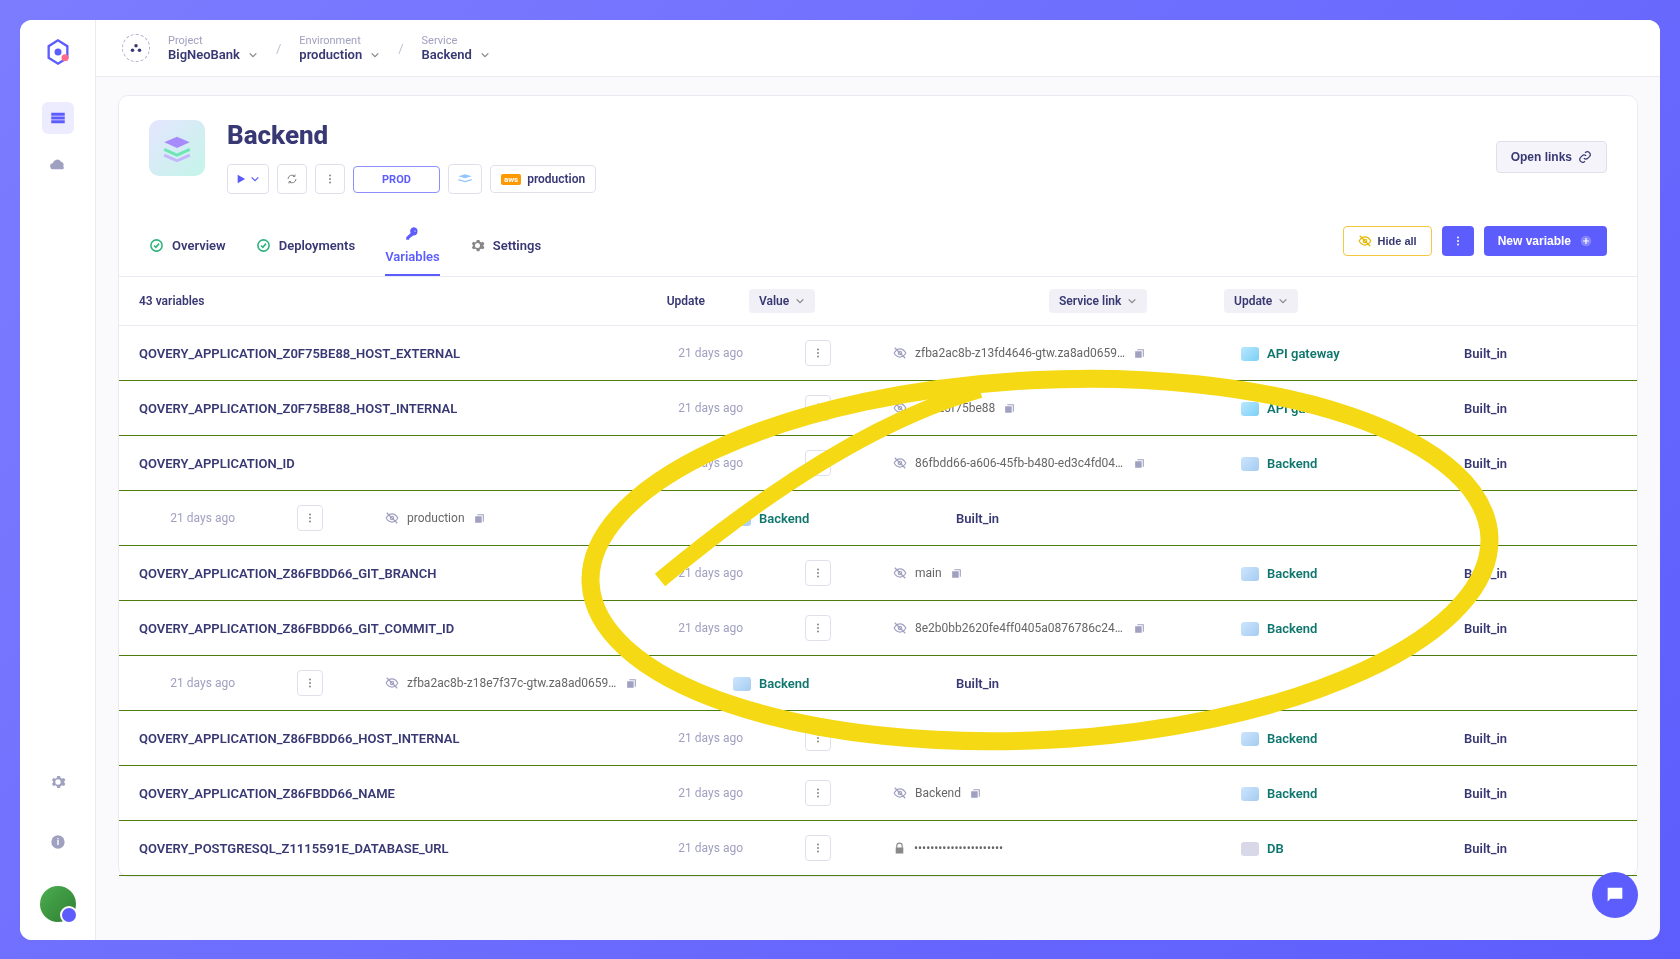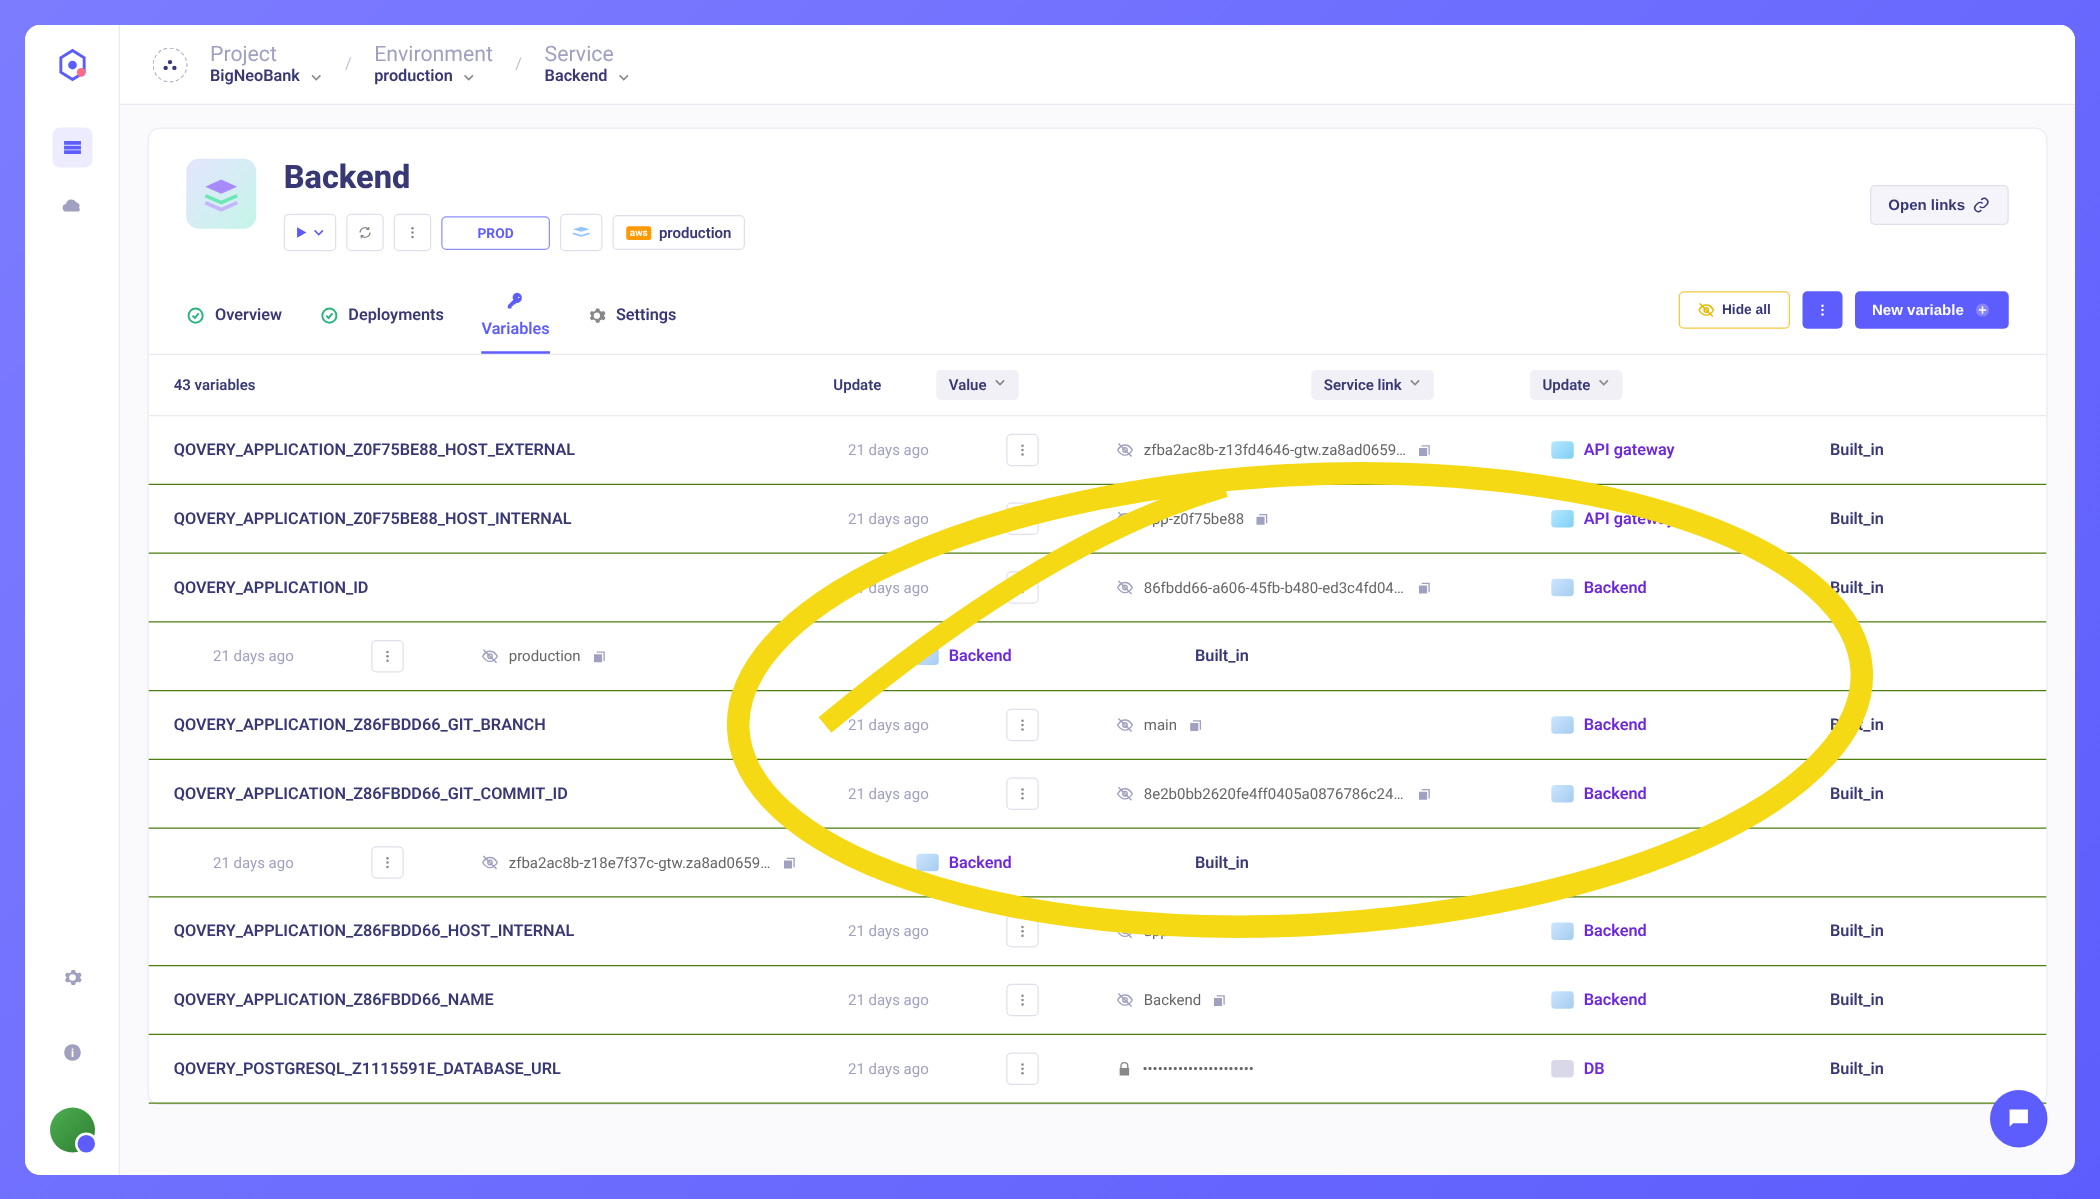--- a/index.html
+++ b/index.html
@@ -9,21 +9,21 @@
 .logo { width: 28px; height: 28px; margin-bottom: 36px; }
 .sidebar-icon { width: 32px; height: 32px; display: flex; align-items: center; justify-content: center; border-radius: 6px; margin-bottom: 14px; cursor: pointer; color: #a0a0c0; }
 .sidebar-icon.active { background: #ececfe; color: #5d5dfd; }
 .sidebar-bottom { margin-top: auto; display: flex; flex-direction: column; align-items: center; gap: 14px; }
 .avatar { width: 36px; height: 36px; border-radius: 50%; background: linear-gradient(135deg,#4caf50,#2e7d32); position: relative; }
 .avatar::after { content: ''; position: absolute; bottom: -2px; right: -2px; width: 14px; height: 14px; background: #5d5dfd; border: 2px solid #fff; border-radius: 50%; }
 .main { flex: 1; display: flex; flex-direction: column; overflow: hidden; }
 .topbar { display: flex; align-items: center; gap: 18px; padding: 14px 26px; background: #fff; border-bottom: 1px solid #eaeaf2; }
 .org-icon { width: 28px; height: 28px; border: 1.5px dashed #b0b0d0; border-radius: 50%; display: flex; align-items: center; justify-content: center; color: #383874; }
 .crumb-group { display: flex; flex-direction: column; }
-.crumb-label { font-size: 17px; color: #a0a0c0; }
+.crumb-label { font-size: 11px; color: #a0a0c0; }
 .crumb-value { display: flex; align-items: center; gap: 8px; font-size: 13px; font-weight: 600; color: #383874; cursor: pointer; }
 .crumb-sep { color: #c0c0d8; }
 .content-area { flex: 1; padding: 18px 22px; overflow-y: auto; }
 .card { background: #fff; border-radius: 10px; border: 1px solid #eaeaf2; }
 .service-header { padding: 24px 30px 0 30px; display: flex; align-items: flex-start; gap: 22px; }
 .service-icon-box { width: 56px; height: 56px; border-radius: 10px; background: linear-gradient(135deg,#e5e5ff,#c4f5e8); display: flex; align-items: center; justify-content: center; }
 .service-title { font-size: 26px; font-weight: 800; color: #383874; }
 .service-actions { display: flex; gap: 8px; margin-top: 14px; align-items: center; }
 .btn-sm { height: 30px; padding: 0 8px; border: 1px solid #e0e0ec; background: #fff; border-radius: 4px; display: flex; align-items: center; gap: 4px; cursor: pointer; color: #383874; font-size: 12px; }
 .btn-sm.play { color: #5b5bfc; }
@@ -40,29 +40,29 @@
 .tabs-actions { margin-left: auto; display: flex; gap: 10px; padding-bottom: 10px; }
 .hide-all-btn { padding: 7px 14px; border: 1.5px solid #f5c842; background: #fff; border-radius: 4px; font-size: 11px; font-weight: 700; color: #383874; cursor: pointer; display: flex; align-items: center; gap: 6px; }
 .new-var-btn { padding: 7px 14px; background: #5d5dfd; color: #fff; border: none; border-radius: 4px; font-size: 12px; font-weight: 700; cursor: pointer; display: flex; align-items: center; gap: 8px; }
 .more-btn { padding: 7px 10px; background: #5d5dfd; color: #fff; border: none; border-radius: 4px; cursor: pointer; }
 .table-header { display: flex; align-items: center; padding: 12px 20px; border-bottom: 1px solid #eaeaf2; font-size: 12px; color: #383874; }
 .th-name { flex: 0 0 460px; font-weight: 600; }
 .th-update { flex: 0 0 150px; font-weight: 600; text-align: right; padding-right: 44px; }
 .th-value { flex: 0 0 300px; }
 .th-service { flex: 0 0 175px; }
 .th-scope { flex: 0 0 120px; }
-.pill-select { display: inline-flex; align-items: flex-start; gap: 6px; background: #f0f0f6; padding: 5px 10px; border-radius: 4px; font-size: 12px; font-weight: 600; cursor: pointer; }
+.pill-select { display: inline-flex; align-items: center; gap: 6px; background: #f0f0f6; padding: 5px 10px; border-radius: 4px; font-size: 12px; font-weight: 600; cursor: pointer; }
 .row { display: flex; align-items: center; padding: 14px 20px; border-bottom: 1px solid #4d7c0f; gap: 48px; }
 .cell-name { flex: 0 0 460px; font-weight: 600; color: #383874; font-size: 13px; }
 .cell-update { flex: 0 0 96px; color: #a0a0c0; font-size: 12px; text-align: right; }
 .cell-rowmenu { flex: 0 0 54px; display: flex; justify-content: center; }
 .row-menu-btn { width: 26px; height: 26px; border: 1px solid #e0e0ec; background: #fff; border-radius: 4px; cursor: pointer; color: #888; display: flex; align-items: center; justify-content: center; }
 .cell-value { flex: 0 0 300px; display: flex; align-items: center; gap: 8px; color: #888; font-size: 12px; overflow: hidden; }
 .cell-value-text { overflow: hidden; text-overflow: ellipsis; white-space: nowrap; max-width: 210px; color: #666; }
-.cell-service { flex: 0 0 175px; display: flex; align-items: flex-start; gap: 8px; font-size: 13px; font-weight: 600; color: #6d28d9; }
+.cell-service { flex: 0 0 175px; display: flex; align-items: flex-end; gap: 8px; font-size: 13px; font-weight: 600; color: #0f766e; }
 .cell-scope { flex: 0 0 120px; font-size: 13px; font-weight: 600; color: #383874; }
 .svc-icon { width: 18px; height: 14px; border-radius: 3px; display: inline-block; }
 .svc-api { background: linear-gradient(135deg,#b8e8ff,#7dcff5); }
 .svc-backend { background: linear-gradient(135deg,#cde5ff,#a5ccf0); }
 .svc-db { background: #d8d8e8; }
 .eye-off-icon { color: #a0a0c0; cursor: pointer; flex-shrink: 0; }
 .copy-icon { color: #a0a0c0; cursor: pointer; flex-shrink: 0; }
 .lock-icon { color: #888; flex-shrink: 0; }
 .fab { position: absolute; bottom: 22px; right: 22px; width: 46px; height: 46px; border-radius: 50%; background: #5d5dfd; display: flex; align-items: center; justify-content: center; cursor: pointer; color: #fff; }
 .annot { position: absolute; pointer-events: none; }

